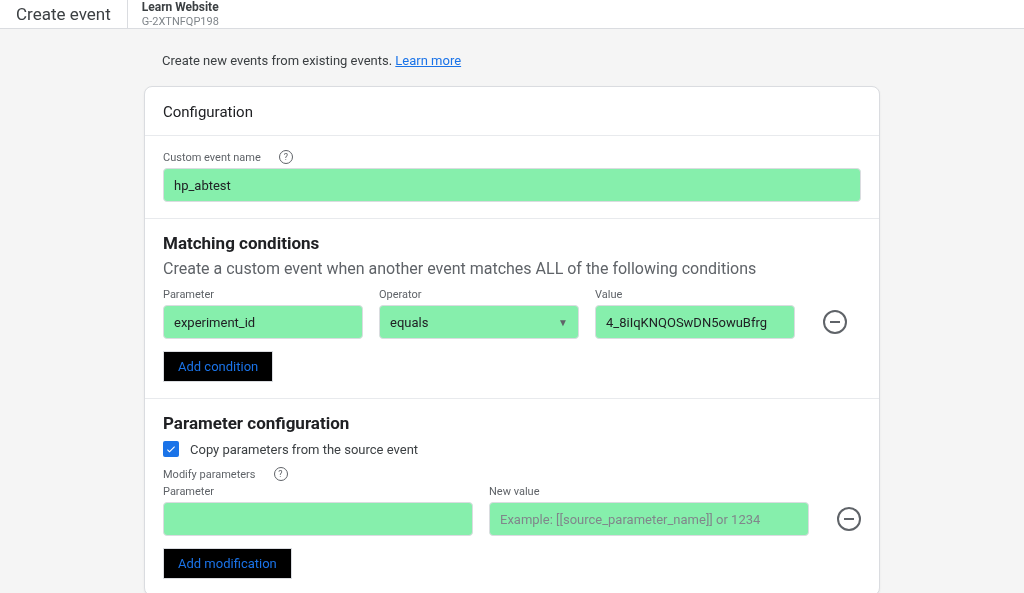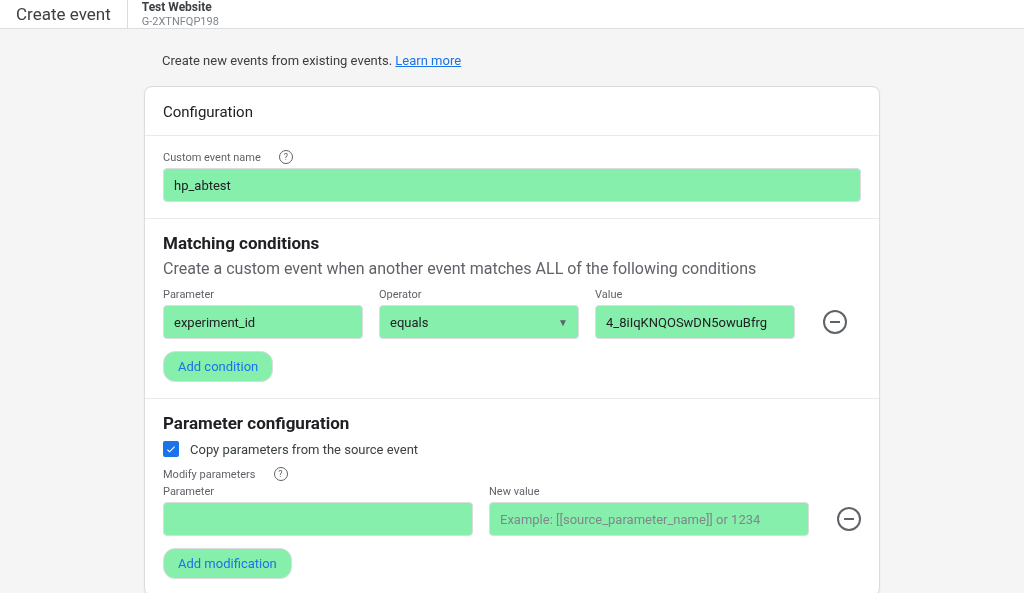--- a/index.html
+++ b/index.html
@@ -129,25 +129,25 @@
       margin-bottom: 5px;
       justify-self: end;
     }
     .remove-btn span {
       width: 10px; height: 2px; background: #5f6368; display: block;
     }
 
     .btn-outline {
       display: inline-block;
       border: 1px solid #dadce0;
-      border-radius: 12px;
+      border-radius: 0;
       padding: 7px 14px;
       font-size: 13px;
       color: #1a73e8;
-      background: #86efac;
+      background: #000000;
       cursor: pointer;
       margin-top: 12px;
     }
 
     .checkbox-row {
       display: flex;
       align-items: center;
       gap: 11px;
       margin: 8px 0 10px;
     }
@@ -165,21 +165,21 @@
 
     .w-custom-name { width: 306px; }
   </style>
 </head>
 <body>
 
 <div class="topbar">
   <div class="title">Create event</div>
   <div class="divider"></div>
   <div class="site-info">
-    <div class="site-name">Test Website</div>
+    <div class="site-name">Learn Website</div>
     <div class="site-id">G-2XTNFQP198</div>
   </div>
 </div>
 
 <div class="content-wrap">
   <div class="column">
 
     <div class="intro">
       <span>Create new events from existing events.</span>
       <a href="#">Learn more</a>

